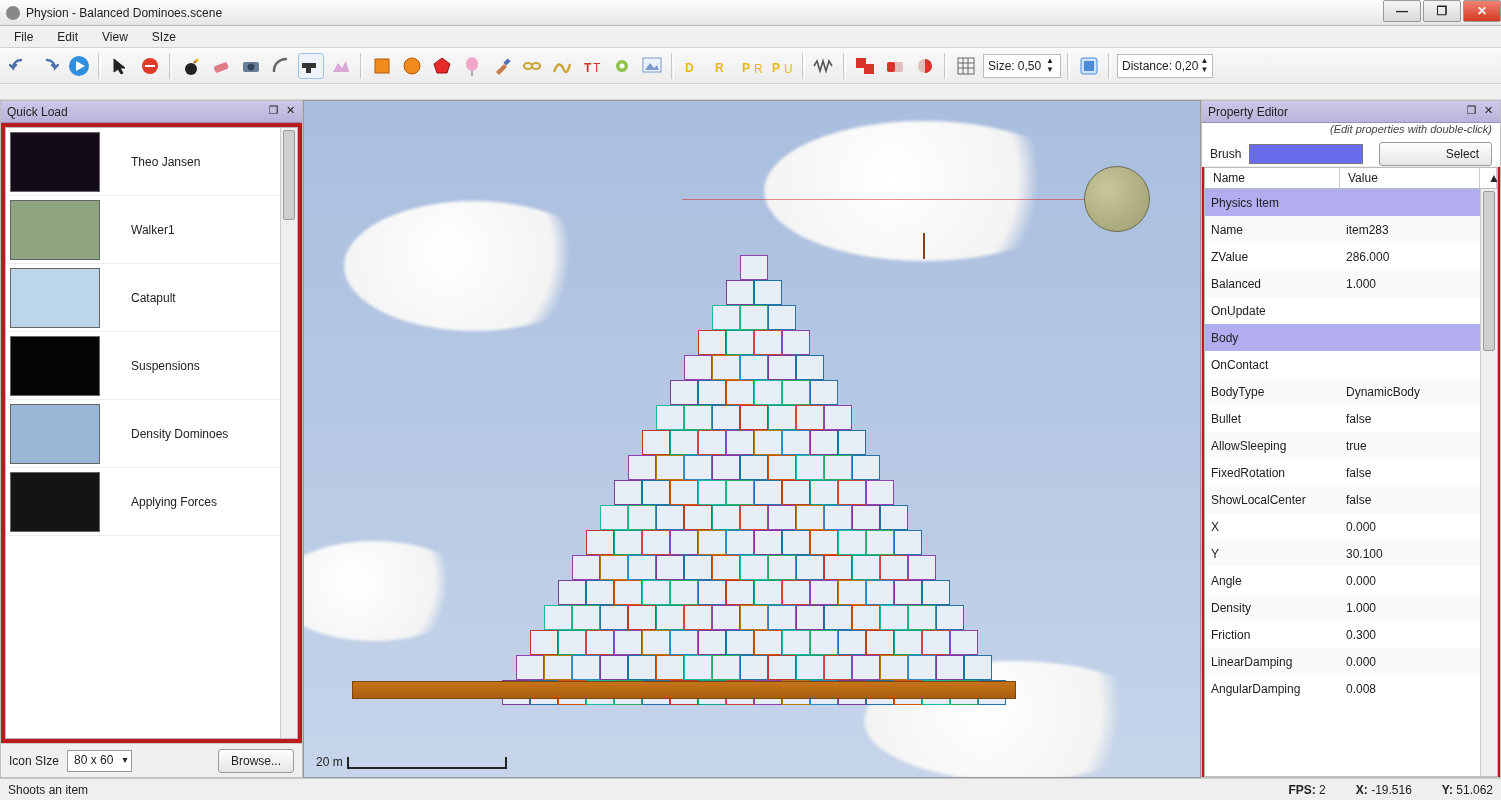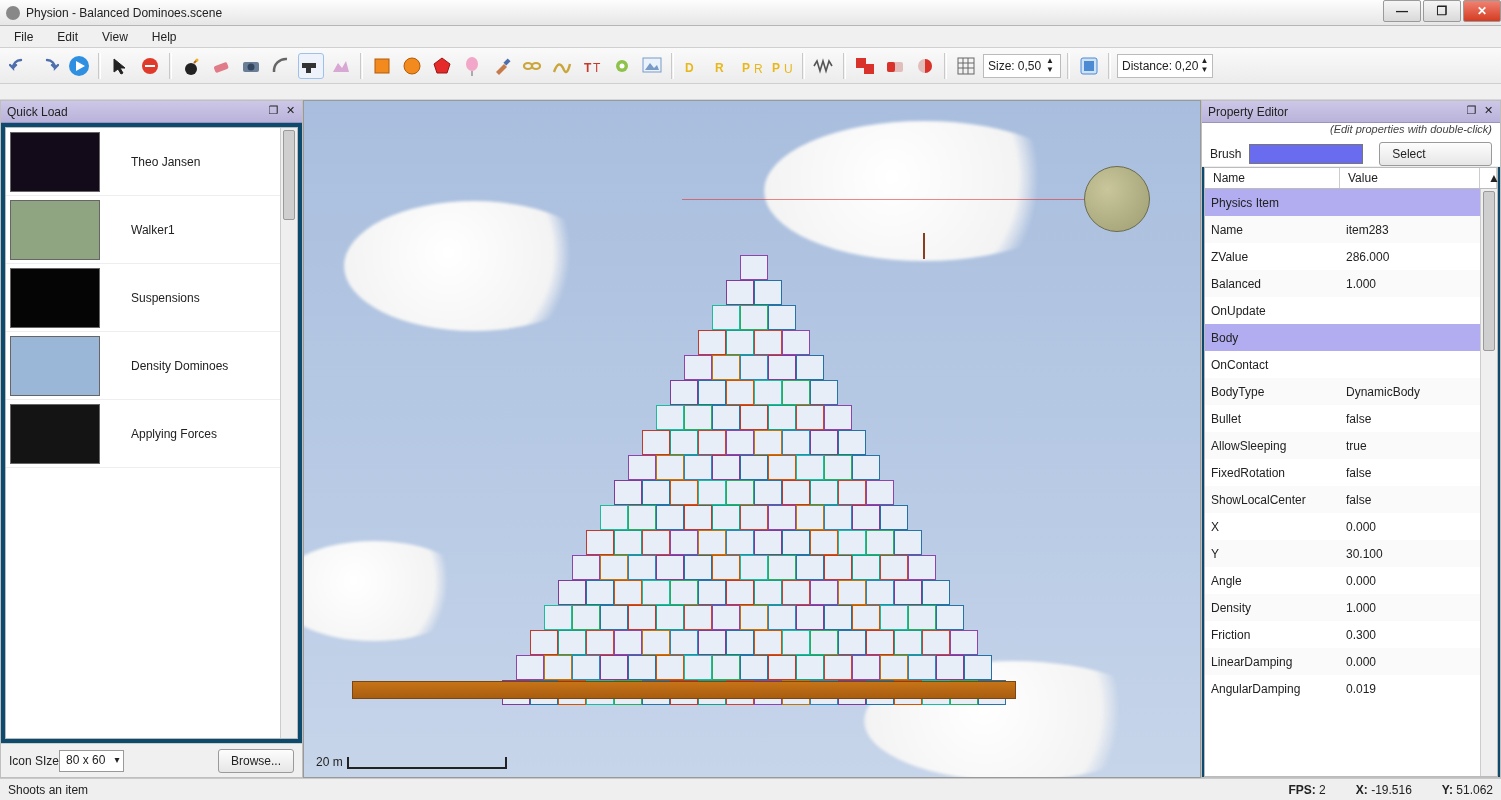--- a/index.html
+++ b/index.html
@@ -18,34 +18,34 @@
 .tb{width:26px;height:26px;border:1px solid transparent;border-radius:3px;display:flex;align-items:center;justify-content:center}
 .sep{width:3px;height:26px;border-left:1px solid #c9c9c9;border-right:1px solid #fff;margin:0 2px}
 .szbox{width:78px;height:24px;border:1px solid #bbb;background:#fff;display:flex;align-items:center;padding:0 4px;font-size:11px;color:#666}
 .spin{display:flex;flex-direction:column;margin-left:auto}
 .spin div{width:12px;height:9px;font-size:8px;line-height:8px;text-align:center}
 
 .thinbar{height:16px;background:#f0f0f0;border-bottom:1px solid #d6d6d6}
 
 .main{display:flex;height:678px}
 
-.panel{display:flex;flex-direction:column;background:#0c4a6e;border:1px solid #bfbfbf}
+.panel{display:flex;flex-direction:column;background:#b91c1c;border:1px solid #bfbfbf}
 .panelhdr{height:22px;background:linear-gradient(#cdc8e8,#b9b3da);border-bottom:1px solid #9a93bf;display:flex;align-items:center;padding:0 6px;font-weight:normal;color:#222;position:relative}
 .panelhdr .btns{position:absolute;right:4px;top:3px;display:flex;gap:2px}
 .panelhdr .pb{width:15px;height:14px;line-height:12px;text-align:center;font-size:11px}
 
 .quickload{width:303px}
 .qlbody{flex:1;overflow:hidden;position:relative;background:#fff;border:1px solid #bbb;margin:4px}
 .qlscroll{position:absolute;right:0;top:0;bottom:0;width:17px;background:#efefef;border-left:1px solid #ccc}
 .qlscroll .thumb{position:absolute;left:2px;right:2px;top:2px;height:90px;background:#cfcfcf;border:1px solid #9a9a9a;border-radius:2px}
 .qllist{position:absolute;left:0;right:17px;top:0;bottom:0;overflow:hidden}
 .qlitem{display:flex;align-items:center;height:68px;border-bottom:1px solid #eee}
 .qlitem .thumb{width:90px;height:60px;margin:4px;background:#888;border:1px solid #666}
 .qlitem .lbl{margin-left:27px}
-.qlfoot{height:34px;border-top:1px solid #ccc;display:flex;align-items:center;padding:0 8px;gap:0;background:#f0f0f0}
+.qlfoot{height:34px;border-top:1px solid #ccc;display:flex;align-items:center;padding:0 8px;gap:8px;background:#f0f0f0}
 .combo{height:22px;border:1px solid #9a9a9a;background:#fff;padding:2px 18px 2px 6px;position:relative}
 .combo:after{content:"▾";position:absolute;right:4px;top:3px;font-size:10px}
 .btn{height:24px;border:1px solid #9a9a9a;border-radius:3px;background:linear-gradient(#fdfdfd,#e6e6e6);padding:0 12px;display:flex;align-items:center}
 
 .canvas{flex:1;position:relative;background:linear-gradient(#a9bede,#b9cbe5 60%,#c7d5ea);overflow:hidden;border:1px solid #999}
 .cloud{position:absolute;background:radial-gradient(circle at 40% 40%,#fff,#f3f3f3 60%,rgba(255,255,255,0) 70%);border-radius:50%;filter:blur(1.5px)}
 .ground{position:absolute;left:48px;right:184px;top:580px;height:18px;background:linear-gradient(#c77418,#a85d10);border:1px solid #7a4611}
 .ball{position:absolute;width:66px;height:66px;border-radius:50%;background:radial-gradient(circle at 35% 35%,#c8c69a,#9e9e72);border:1.5px solid #6a6a4d;left:780px;top:65px}
 .redline{position:absolute;top:98px;left:378px;width:430px;border-top:1px solid rgba(220,40,40,.55)}
 .pyr{position:absolute;left:170px;top:132px;width:560px;height:450px}
@@ -88,21 +88,21 @@
     <div class="winbtn">—</div>
     <div class="winbtn">❐</div>
     <div class="winbtn close">✕</div>
   </div>
 </div>
 
 <div class="menubar">
   <span>File</span>
   <span>Edit</span>
   <span>View</span>
-  <span>Help</span>
+  <span>SIze</span>
 </div>
 
 <div class="toolbar">
   <div class="tb">
       <svg width="20" height="20">
         <path d="M12 4 C7 4 4 8 4 12 L1 9 M4 12 L7 9" stroke="#4d6fae" stroke-width="2.4" fill="none" stroke-linecap="round"></path>
       </svg>
     </div>
   <div class="tb">
       <svg width="20" height="20">
@@ -314,20 +314,24 @@
     </div>
     <div class="qlbody">
       <div class="qllist" id="qllist">
           <div class="qlitem">
             <div class="thumb" style="background:#130b1a"></div>
             <span class="lbl">Theo Jansen</span>
           </div>
           <div class="qlitem">
             <div class="thumb" style="background:#8fa481"></div>
             <span class="lbl">Walker1</span>
+          </div>
+          <div class="qlitem">
+            <div class="thumb" style="background:#bcd5ea"></div>
+            <span class="lbl">Catapult</span>
           </div>
           <div class="qlitem">
             <div class="thumb" style="background:#050505"></div>
             <span class="lbl">Suspensions</span>
           </div>
           <div class="qlitem">
             <div class="thumb" style="background:#9ab7d8"></div>
             <span class="lbl">Density Dominoes</span>
           </div>
           <div class="qlitem">
@@ -581,21 +585,21 @@
       <div class="btns">
         <div class="pb">❐</div>
         <div class="pb">✕</div>
       </div>
     </div>
     <div class="pehint">(Edit properties with double-click)</div>
     <div class="perow">
       <span>Brush</span>
       <div class="brushsw" style="background: rgb(106, 108, 240);"></div>
       <div style="flex:1"></div>
-      <div class="btn" style="width:116px;justify-content:flex-start">
+      <div class="btn" style="width:116px;justify-content:flex-end">
           <span>Select</span>
         </div>
     </div>
     <div class="pehdrrow">
       <div>Name</div>
       <div style="flex:1">Value</div>
       <div style="width:16px;text-align:center">▲</div>
     </div>
     <div class="pelist">
       <div id="pelist" style="position:absolute;left:0;right:17px;top:0">
@@ -666,21 +670,21 @@
           <div class="propitem">
             <div class="n">Friction</div>
             <div class="v">0.300</div>
           </div>
           <div class="propitem">
             <div class="n">LinearDamping</div>
             <div class="v">0.000</div>
           </div>
           <div class="propitem">
             <div class="n">AngularDamping</div>
-            <div class="v">0.019</div>
+            <div class="v">0.008</div>
           </div>
         </div>
       <div class="sc">
           <div class="th"></div>
         </div>
     </div>
   </div>
 </div>
 
 <div class="statusbar">

